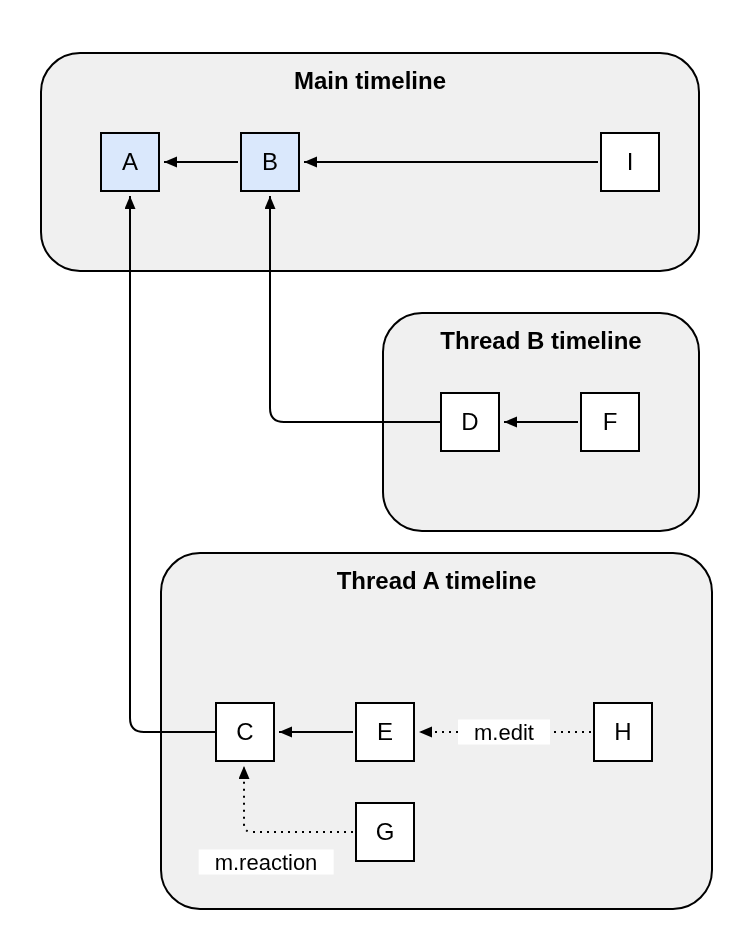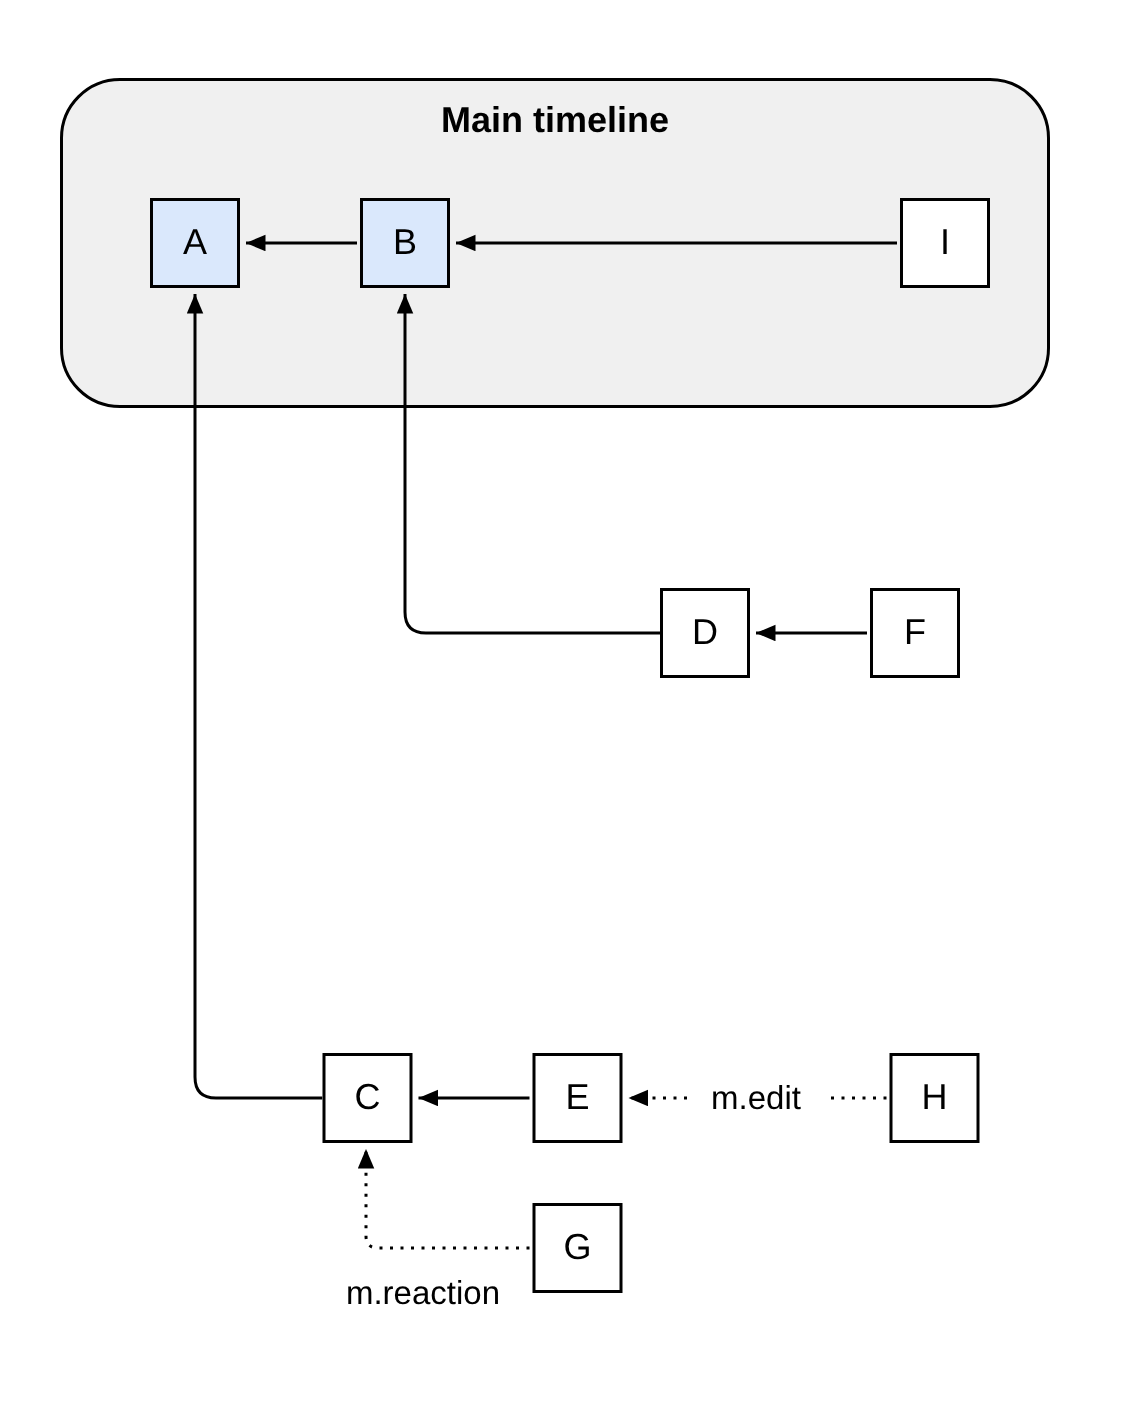--- a/index.html
+++ b/index.html
@@ -57,40 +57,46 @@
 </style>
 </head>
 <body>
 
 <div class="canvas">
 
   <div class="container" style="left:40px;top:40px;width:660px;height:220px;">
     <span class="container-title">Main timeline</span>
   </div>
 
+  <div class="container" style="left:382px;top:300px;width:318px;height:220px;">
+    <span class="container-title">Thread B timeline</span>
+  </div>
 
+  <div class="container" style="left:160px;top:540px;width:553px;height:358px;">
+    <span class="container-title">Thread A timeline</span>
+  </div>
 
   <svg class="edges-layer" width="756" height="942" viewBox="0 0 756 942">
     <defs>
       <marker id="arrow" markerUnits="userSpaceOnUse" markerWidth="14" markerHeight="12" refX="13" refY="5.5" orient="auto">
         <path d="M0,0 L13,5.5 L0,11 z" fill="#000000"></path>
       </marker>
     </defs>
     <path d="M 238 150 L 164 150" stroke="#000000" stroke-width="2" fill="none" marker-end="url(#arrow)"></path>
     <path d="M 598 150 L 304 150" stroke="#000000" stroke-width="2" fill="none" marker-end="url(#arrow)"></path>
     <path d="M 440 410 L 284 410 Q 270 410 270 396 L 270 184" stroke="#000000" stroke-width="2" fill="none" marker-end="url(#arrow)"></path>
     <path d="M 578 410 L 504 410" stroke="#000000" stroke-width="2" fill="none" marker-end="url(#arrow)"></path>
     <path d="M 215 720 L 144 720 Q 130 720 130 706 L 130 184" stroke="#000000" stroke-width="2" fill="none" marker-end="url(#arrow)"></path>
     <path d="M 353 720 L 279 720" stroke="#000000" stroke-width="2" fill="none" marker-end="url(#arrow)"></path>
     <path d="M 591 720 L 419 720" stroke="#000000" stroke-width="2" fill="none" stroke-dasharray="2 5" marker-end="url(#arrow)"></path>
     <path d="M 353 820 L 252 820 Q 244 820 244 812 L 244 754" stroke="#000000" stroke-width="2" fill="none" stroke-dasharray="2 5" marker-end="url(#arrow)"></path>
   </svg>
 
   <div class="edge-label" style="left:504px;top:720px;">m.edit</div>
-  <div class="edge-label" style="left:282px;top:850px;">m.reaction</div>
+  <div class="edge-label" style="left:266px;top:850px;">m.reaction</div>
 
   <div class="node highlight" style="left:100px;top:120px;">A</div>
   <div class="node highlight" style="left:240px;top:120px;">B</div>
   <div class="node" style="left:600px;top:120px;">I</div>
   <div class="node" style="left:440px;top:380px;">D</div>
   <div class="node" style="left:580px;top:380px;">F</div>
   <div class="node" style="left:215px;top:690px;">C</div>
   <div class="node" style="left:355px;top:690px;">E</div>
   <div class="node" style="left:593px;top:690px;">H</div>
   <div class="node" style="left:355px;top:790px;">G</div>

